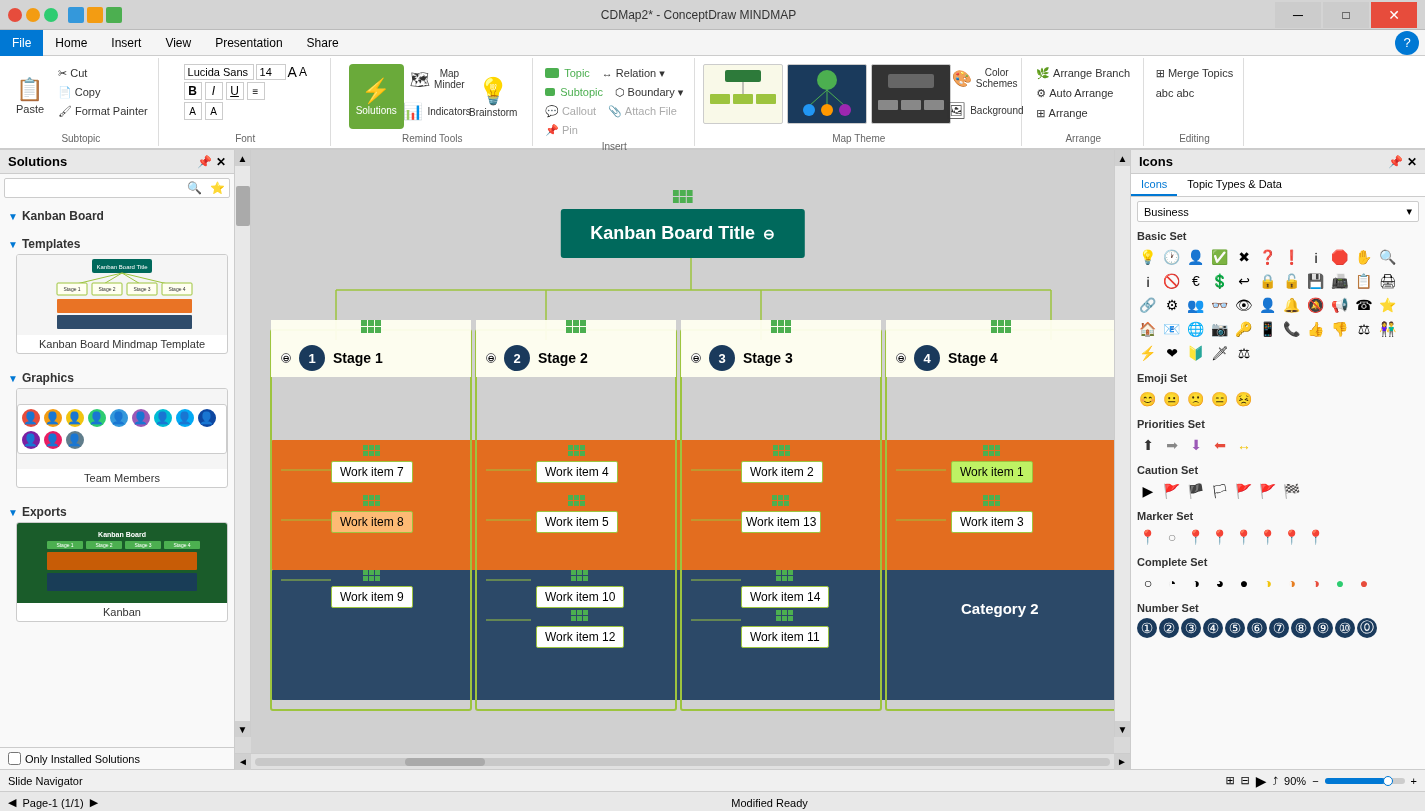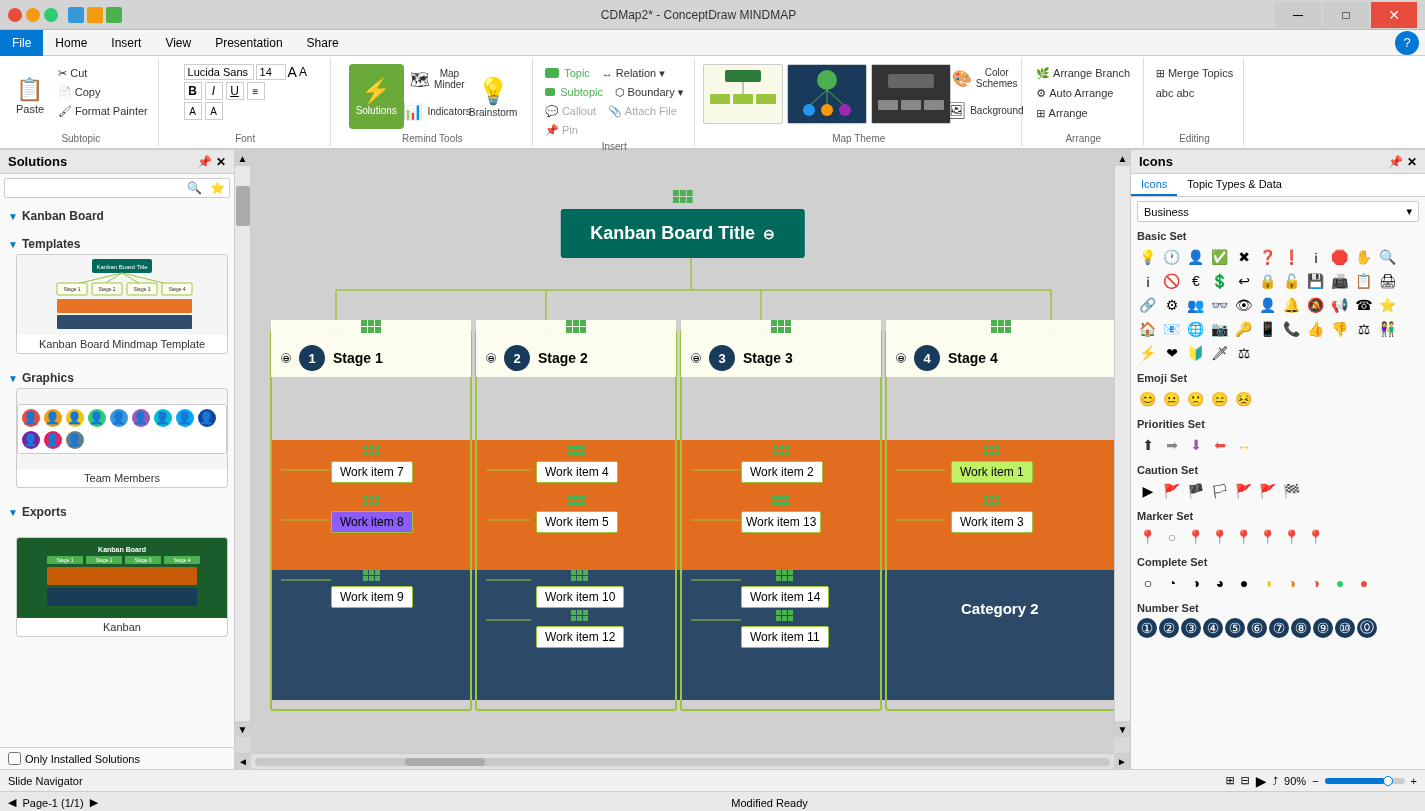--- a/index.html
+++ b/index.html
@@ -38,21 +38,21 @@
     .panel-scroll { overflow-y: auto; flex: 1; }
     .panel-section { padding: 4px 6px; }
     .section-header { display: flex; align-items: center; gap: 4px; padding: 3px 2px; cursor: pointer; font-size: 12px; font-weight: bold; color: #333; }
     .section-header .arrow { font-size: 10px; color: #0078d4; }
     .section-content { padding-left: 10px; }
     .template-card { border: 1px solid #ccc; border-radius: 3px; margin-bottom: 6px; overflow: hidden; background: white; }
     .template-preview { height: 80px; background: #f5f5f5; display: flex; align-items: center; justify-content: center; font-size: 10px; color: #888; overflow: hidden; }
     .template-label { padding: 3px 4px; font-size: 11px; text-align: center; color: #333; }
     .graphics-grid { display: flex; flex-wrap: wrap; gap: 4px; padding: 4px; background: white; border: 1px solid #ccc; border-radius: 3px; }
     .graphics-item { width: 18px; height: 18px; border-radius: 50%; display: flex; align-items: center; justify-content: center; font-size: 12px; }
-    .export-card { border: 1px solid #ccc; border-radius: 3px; margin-bottom: 6px; overflow: hidden; background: white; margin-top: 15px; }
+    .export-card { border: 1px solid #ccc; border-radius: 3px; margin-bottom: 6px; overflow: hidden; background: white; }
     .export-preview { height: 80px; background: #1a5c2a; display: flex; align-items: center; justify-content: center; font-size: 10px; color: #ccc; }
     .panel-footer { padding: 4px 8px; display: flex; align-items: center; border-top: 1px solid #ccc; font-size: 11px; }
     .panel-footer input[type=checkbox] { margin-right: 4px; }
     .canvas-area { flex: 1; position: relative; overflow: hidden; background: #d9d9d9; }
 
     
     .right-panel { width: 295px; border-left: 1px solid #ccc; background: #f9f9f9; display: flex; flex-direction: column; }
     .right-panel-header { background: #e8e8e8; padding: 4px 8px; display: flex; align-items: center; justify-content: space-between; border-bottom: 1px solid #ccc; font-size: 13px; font-weight: bold; }
     .icons-tabs { display: flex; background: white; border-bottom: 1px solid #ccc; }
     .icons-tab { padding: 4px 10px; font-size: 11px; cursor: pointer; border-bottom: 2px solid transparent; }
@@ -552,21 +552,21 @@
 
         <div style="position:absolute;top:345px;left:80px;z-index:10;">
           <div style="text-align:center;margin-bottom:1px;"><svg width="18" height="12" viewBox="0 0 18 12">
                 <rect x="0" y="0" width="5" height="5" fill="#4caf50"></rect>
                 <rect x="6" y="0" width="5" height="5" fill="#4caf50"></rect>
                 <rect x="12" y="0" width="5" height="5" fill="#4caf50"></rect>
                 <rect x="0" y="6" width="5" height="5" fill="#4caf50"></rect>
                 <rect x="6" y="6" width="5" height="5" fill="#4caf50"></rect>
                 <rect x="12" y="6" width="5" height="5" fill="#4caf50"></rect>
               </svg></div>
-          <div style="border:1.5px solid #9dc43e;border-radius:2px;background:#8b5cf6;padding:3px 8px;font-size:12px;white-space:nowrap;cursor:pointer;">Work item 8</div>
+          <div style="border:1.5px solid #9dc43e;border-radius:2px;background:#fdba74;padding:3px 8px;font-size:12px;white-space:nowrap;cursor:pointer;">Work item 8</div>
         </div>
 
         <div style="position:absolute;top:420px;left:80px;z-index:10;">
           <div style="text-align:center;margin-bottom:1px;"><svg width="18" height="12" viewBox="0 0 18 12">
                 <rect x="0" y="0" width="5" height="5" fill="#4caf50"></rect>
                 <rect x="6" y="0" width="5" height="5" fill="#4caf50"></rect>
                 <rect x="12" y="0" width="5" height="5" fill="#4caf50"></rect>
                 <rect x="0" y="6" width="5" height="5" fill="#4caf50"></rect>
                 <rect x="6" y="6" width="5" height="5" fill="#4caf50"></rect>
                 <rect x="12" y="6" width="5" height="5" fill="#4caf50"></rect>

